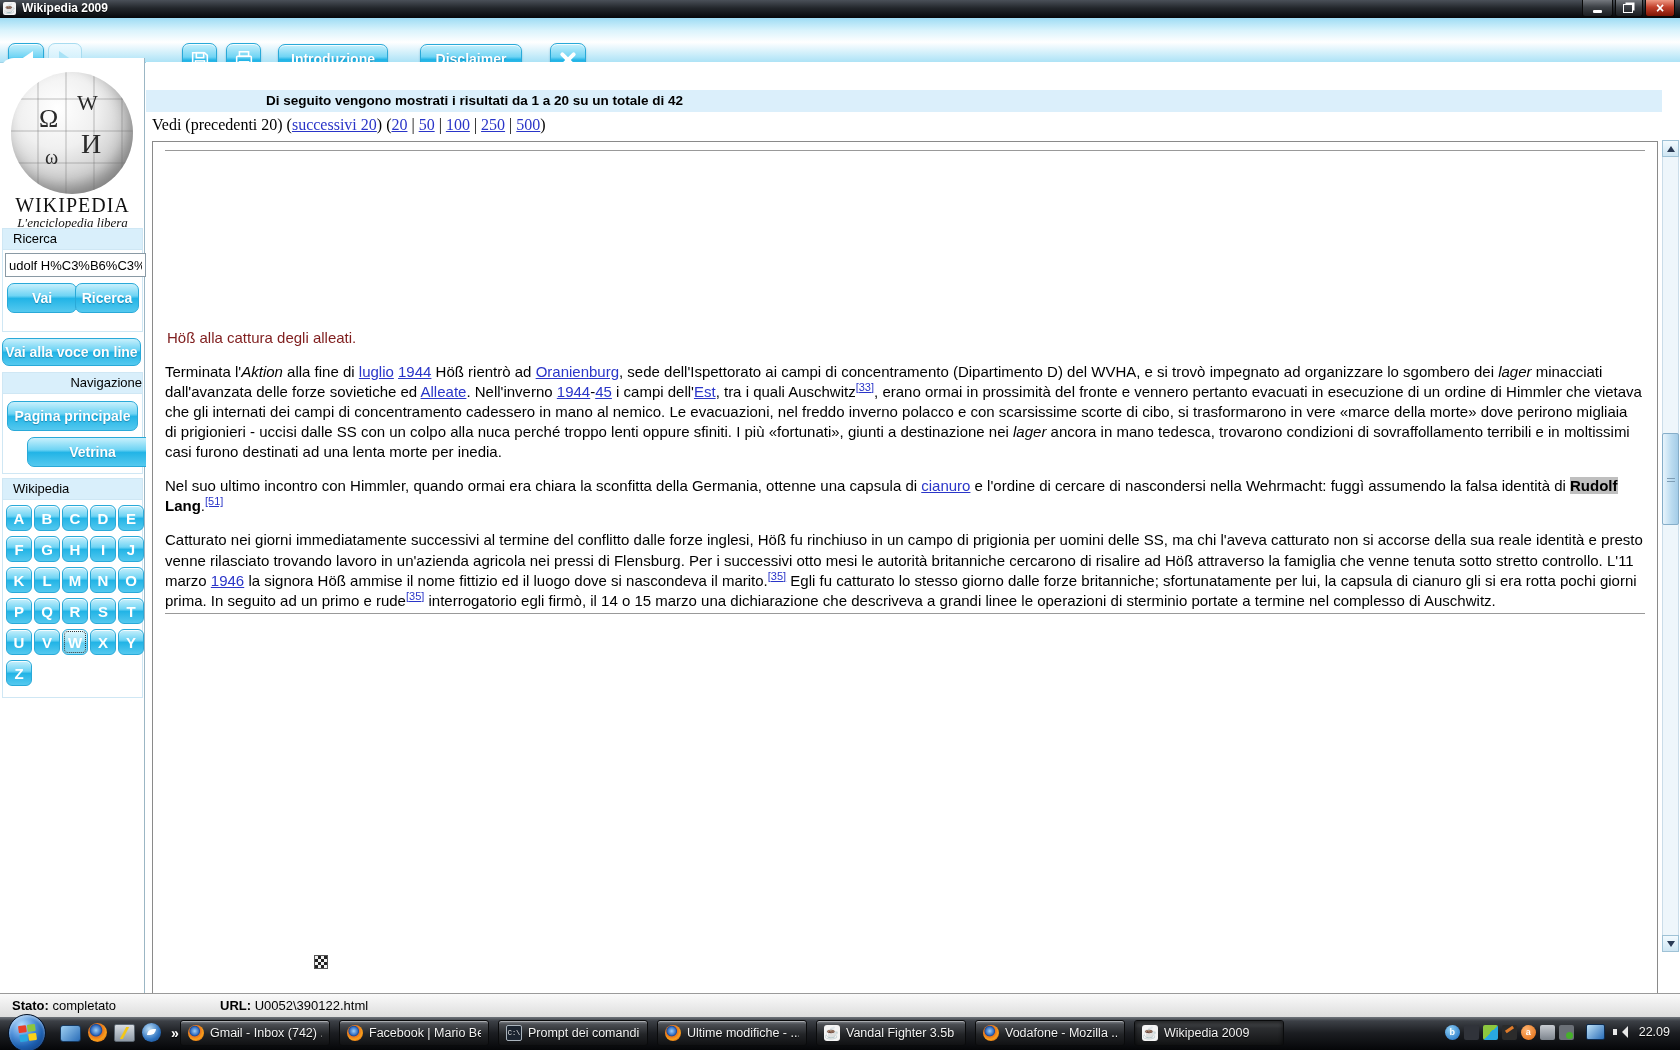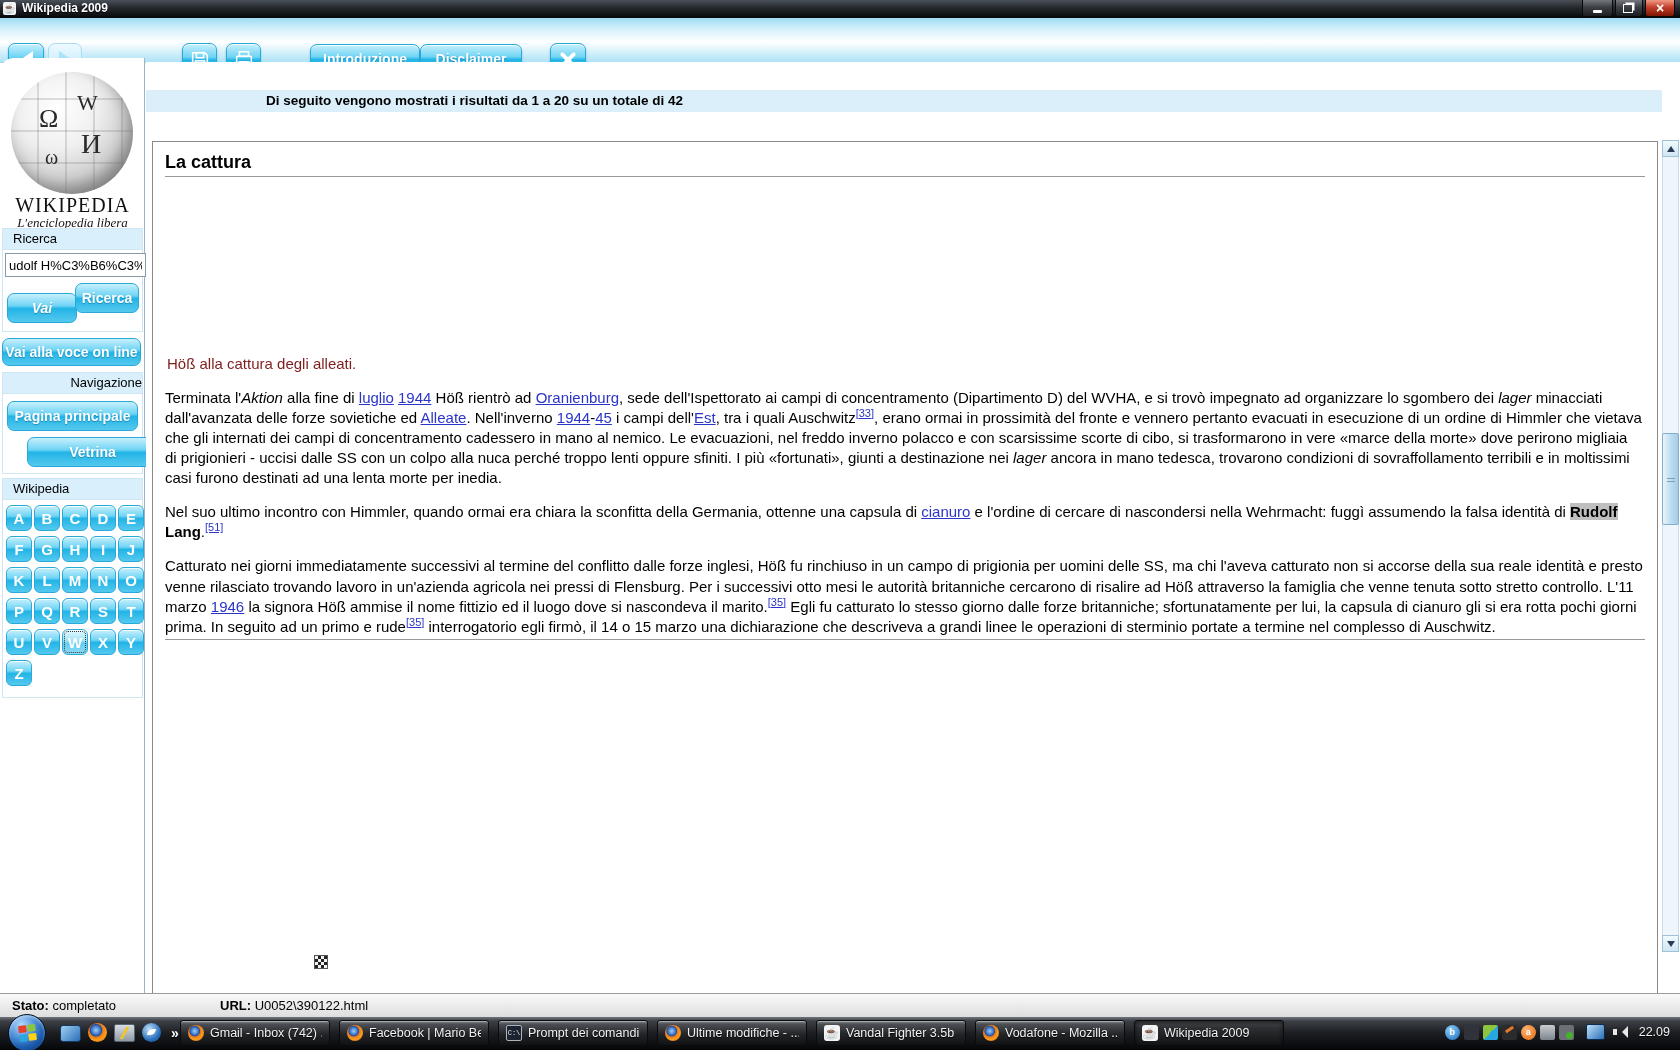--- a/index.html
+++ b/index.html
@@ -22,21 +22,21 @@
   .cybtn{position:absolute;border:1px solid #29a9d8;border-radius:7px;box-sizing:border-box;color:#fff;font-weight:bold;
     background:linear-gradient(180deg,#c8f0fc 0%,#6fd4f4 42%,#22b4e6 52%,#55c9ef 100%);
     box-shadow:inset 0 1px 0 rgba(255,255,255,.8),0 1px 2px rgba(20,100,140,.35);display:flex;align-items:center;justify-content:center;}
   .cybtn.dis{background:linear-gradient(180deg,#eefaff 0%,#cdeefb 60%,#bfe9f8 100%);border-color:#a8dcf0;box-shadow:none;}
   .tri-l{width:0;height:0;border:9px solid transparent;border-right:13px solid #fff;margin-left:-9px;}
   .tri-r-dis{width:0;height:0;border:9px solid transparent;border-left:13px solid #a9e2f6;margin-right:-9px;}
   .btn-back{left:8px;top:25px;width:36px;height:33px;}
   .btn-fwd{left:48px;top:25px;width:34px;height:33px;}
   .btn-save{left:182px;top:25px;width:35px;height:33px;}
   .btn-print{left:226px;top:25px;width:35px;height:33px;}
-  .btn-intro{left:310px;top:26px;width:110px;height:30px;font-size:14px;text-shadow:0 1px 1px rgba(0,80,120,.5);}
+  .btn-intro{left:278px;top:26px;width:110px;height:30px;font-size:14px;text-shadow:0 1px 1px rgba(0,80,120,.5);}
   .btn-disc{left:420px;top:26px;width:102px;height:30px;font-size:14px;text-shadow:0 1px 1px rgba(0,80,120,.5);}
   .btn-x{left:550px;top:25px;width:36px;height:33px;}
   .xg{position:relative;width:18px;height:18px;}
   .xg::before,.xg::after{content:"";position:absolute;left:7px;top:-1px;width:4px;height:20px;background:#fff;border-radius:2px;}
   .xg::before{transform:rotate(45deg);} .xg::after{transform:rotate(-45deg);}
 
   
   .sidebar{position:absolute;left:0;top:58px;width:145px;height:935px;background:#fff;border-right:1px solid #9bb6c4;border-top-left-radius:14px;box-sizing:border-box;}
   .globe{position:absolute;left:11px;top:14px;width:122px;height:122px;border-radius:50%;
     background:radial-gradient(circle at 38% 30%,#ffffff 0%,#f0f0f0 35%,#cfcfcf 62%,#a9a9a9 82%,#8a8a8a 100%);
@@ -47,21 +47,21 @@
   .gl1{left:28px;top:32px;font-size:26px;} .gl2{left:66px;top:18px;font-size:22px;}
   .gl3{left:70px;top:56px;font-size:28px;} .gl4{left:34px;top:74px;font-size:20px;}
   .wordmark{position:absolute;left:0;top:136px;width:145px;text-align:center;font-family:"Liberation Serif",serif;font-size:20px;letter-spacing:1px;color:#111;}
   .tagline{position:absolute;left:0;top:157px;width:145px;text-align:center;font-family:"Liberation Serif",serif;font-style:italic;font-size:13px;color:#111;}
   .panel{position:absolute;left:2px;width:141px;border:1px solid #cfe7f4;background:#fff;box-sizing:border-box;}
   .panel-h{background:#d9effb;border-bottom:1px solid #cfe7f4;padding:2px 0 3px 10px;font-size:13px;color:#000;}
   .p-search{top:170px;height:104px;} .p-nav{top:314px;height:102px;text-align:right;} .p-cat{top:420px;height:220px;}
   .searchbox{position:absolute;left:2px;top:24px;width:133px;height:22px;border:1px solid #8a9aa5;font-size:13px;padding:0 3px;font-family:"Liberation Sans",sans-serif;color:#000;}
   .sbtn{position:absolute;height:30px;border:1px solid #29a9d8;border-radius:7px;box-sizing:border-box;color:#fff;font-weight:bold;font-size:14px;text-shadow:0 1px 1px rgba(0,80,120,.45);
     background:linear-gradient(180deg,#c8f0fc 0%,#6fd4f4 42%,#22b4e6 52%,#55c9ef 100%);display:flex;align-items:center;justify-content:center;}
-  .b-vai{left:4px;top:64px;width:70px;font-style:italic;} .b-ric{left:72px;top:54px;width:64px;}
+  .b-vai{left:4px;top:54px;width:70px;} .b-ric{left:72px;top:54px;width:64px;}
   .b-online{position:absolute;left:2px;top:280px;width:139px;height:28px;font-size:14px;}
   .b-nav1{left:4px;top:28px;width:131px;} .b-nav2{left:4px;top:64px;width:131px;margin-left:20px;}
   .letters{position:absolute;left:3px;top:26px;width:136px;display:grid;grid-template-columns:repeat(5,26px);gap:5px 2px;}
   .lbtn{width:26px;height:26px;border:1px solid #29a9d8;border-radius:6px;box-sizing:border-box;color:#fff;font-weight:bold;font-size:15px;
     background:linear-gradient(180deg,#c8f0fc 0%,#6fd4f4 42%,#22b4e6 52%,#55c9ef 100%);display:flex;align-items:center;justify-content:center;
     box-shadow:inset 0 1px 0 rgba(255,255,255,.8);}
   .lbtn.focus{outline:1px dotted #333;outline-offset:-3px;background:linear-gradient(180deg,#eafbff 0%,#9fe2f7 45%,#5fcdf1 55%,#8fdcf5 100%);}
 
   
   .content{position:absolute;left:146px;top:62px;width:1516px;height:931px;background:#fff;}
@@ -246,23 +246,23 @@
           <div class="lbtn">Y</div>
           <div class="lbtn">Z</div>
         </div>
     </div>
   </div>
 
   <div class="content">
     <div class="resultbar">
       <div class="rt">Di seguito vengono mostrati i risultati da 1 a 20 su un totale di 42</div>
     </div>
+    <div class="pager"><span>Vedi (precedenti 20) (</span><a class="lnk">successivi 20</a><span>) (</span><a class="lnk">20</a><span> | </span><a class="lnk">50</a><span> | </span><a class="lnk">100</a><span> | </span><a class="lnk">250</a><span> | </span><a class="lnk">500</a><span>)</span></div>
 
     <div class="artbox">
-      <h2>La cattura</h2>
       <hr class="rule">
       <div class="glitch1"></div>
       <div class="caption">Höß alla cattura degli alleati.</div>
       <p class="para"><span>Terminata l'</span><span class="it">Aktion</span><span> alla fine di </span><a class="lnk">luglio</a><span> </span><a class="lnk">1944</a><span> Höß rientrò ad </span><a class="lnk">Oranienburg</a><span>, sede dell'Ispettorato ai campi di concentramento (Dipartimento D) del WVHA, e si trovò impegnato ad organizzare lo sgombero dei </span><span class="it">lager</span><span> minacciati dall'avanzata delle forze sovietiche ed </span><a class="lnk">Alleate</a><span>. Nell'inverno </span><a class="lnk">1944</a><span>-</span><a class="lnk">45</a><span> i campi dell'</span><a class="lnk">Est</a><span>, tra i quali Auschwitz</span><sup><a class="lnk">[33]</a></sup><span>, erano ormai in prossimità del fronte e vennero pertanto evacuati in esecuzione di un ordine di Himmler che vietava che gli internati dei campi di concentramento cadessero in mano al nemico. Le evacuazioni, nel freddo inverno polacco e con scarsissime scorte di cibo, si trasformarono in vere «marce della morte» dove perirono migliaia di prigionieri - uccisi dalle SS con un colpo alla nuca perché troppo lenti oppure sfiniti. I più «fortunati», giunti a destinazione nei </span><span class="it">lager</span><span> ancora in mano tedesca, trovarono condizioni di sovraffollamento terribili e in moltissimi casi furono destinati ad una lenta morte per inedia.</span></p>
       <p class="para"><span>Nel suo ultimo incontro con Himmler, quando ormai era chiara la sconfitta della Germania, ottenne una capsula di </span><a class="lnk">cianuro</a><span> e l'ordine di cercare di nascondersi nella Wehrmacht: fuggì assumendo la falsa identità di </span><span class="bd hl">Rudolf</span><span class="bd"> Lang</span><span>.</span><sup><a class="lnk">[51]</a></sup></p>
       <p class="para"><span>Catturato nei giorni immediatamente successivi al termine del conflitto dalle forze inglesi, Höß fu rinchiuso in un campo di prigionia per uomini delle SS, ma chi l'aveva catturato non si accorse della sua reale identità e presto venne rilasciato trovando lavoro in un'azienda agricola nei pressi di Flensburg. Per i successivi otto mesi le autorità britanniche cercarono di risalire ad Höß attraverso la famiglia che venne tenuta sotto stretto controllo. L'11 marzo </span><a class="lnk">1946</a><span> la signora Höß ammise il nome fittizio ed il luogo dove si nascondeva il marito.</span><sup><a class="lnk">[35]</a></sup><span> Egli fu catturato lo stesso giorno dalle forze britanniche; sfortunatamente per lui, la capsula di cianuro gli si era rotta pochi giorni prima. In seguito ad un primo e rude</span><sup><a class="lnk">[35]</a></sup><span> interrogatorio egli firmò, il 14 o 15 marzo una dichiarazione che descriveva a grandi linee le operazioni di sterminio portate a termine nel complesso di Auschwitz.</span></p>
       <hr class="rule">
       <div class="glitch2"></div>
     </div>
     <div class="cursor-busy"></div>

